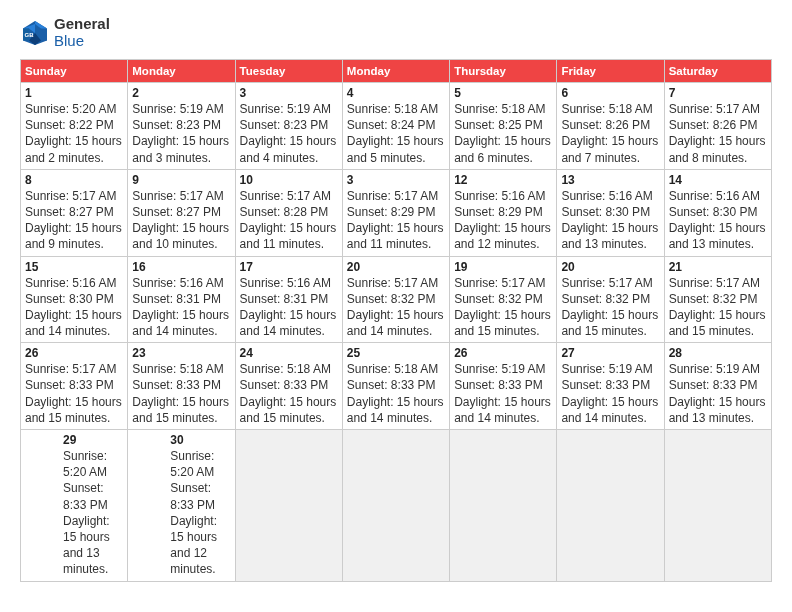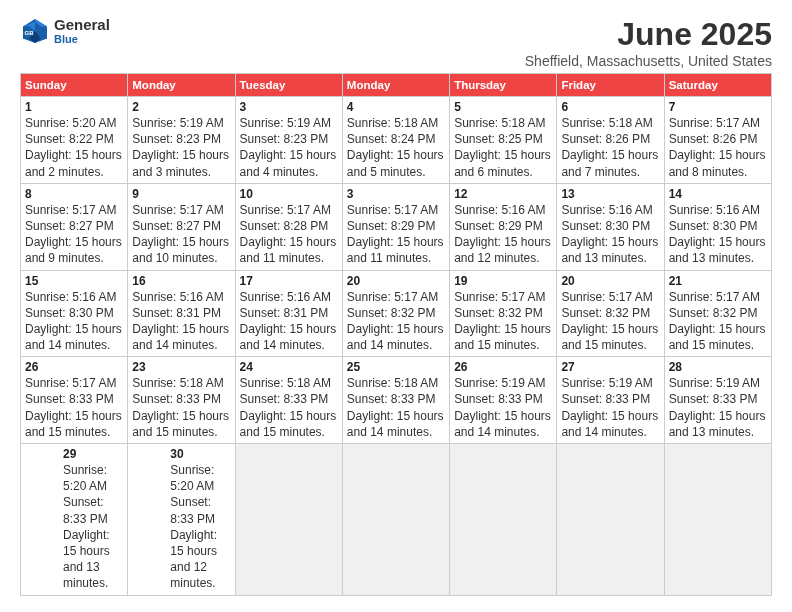--- a/index.html
+++ b/index.html
@@ -13,40 +13,40 @@
     .page {
       width: 792px;
       height: 612px;
       background: #fff;
       padding: 16px 20px 10px 20px;
     }
     .header {
       display: flex;
       justify-content: space-between;
       align-items: flex-start;
-      margin-bottom: 4px;
+      margin-bottom: 10px;
     }
     .logo {
       display: flex;
       align-items: center;
       gap: 4px;
     }
     .logo-text {
       display: flex;
       flex-direction: column;
       line-height: 1.1;
     }
     .logo-general {
       font-size: 15px;
       font-weight: bold;
       color: #333;
     }
     .logo-blue {
-      font-size: 11px;
-      font-weight: bold;
+      font-size: 15px;
+      font-weight: normal;
       color: #1a5fa8;
     }
     .logo-icon {
       width: 30px;
       height: 30px;
     }
     .title-block {
       text-align: right;
     }
     .month-title {
@@ -114,24 +114,20 @@
         <polygon points="20,20 28,30 20,36 12,30" fill="#0d3f7a"></polygon>
         <polygon points="4,14 20,8 20,20 12,14" fill="#2980d9"></polygon>
         <polygon points="4,14 12,14 12,30 4,30" fill="#1560a0"></polygon>
         <text x="6" y="25" font-size="8" fill="white" font-weight="bold">GB</text>
       </svg>
       <div class="logo-text">
         <span class="logo-general">General</span>
         <span class="logo-blue">Blue</span>
       </div>
     </div>
-    <div class="title-block">
-      <div class="month-title">June 2025</div>
-      <div class="location">Sheffield, Massachusetts, United States</div>
-    </div>
   </div>
 
   <table class="calendar">
     <thead>
       <tr>
         <th>Sunday</th>
         <th>Monday</th>
         <th>Tuesday</th>
         <th>Monday</th>
         <th>Thursday</th>

